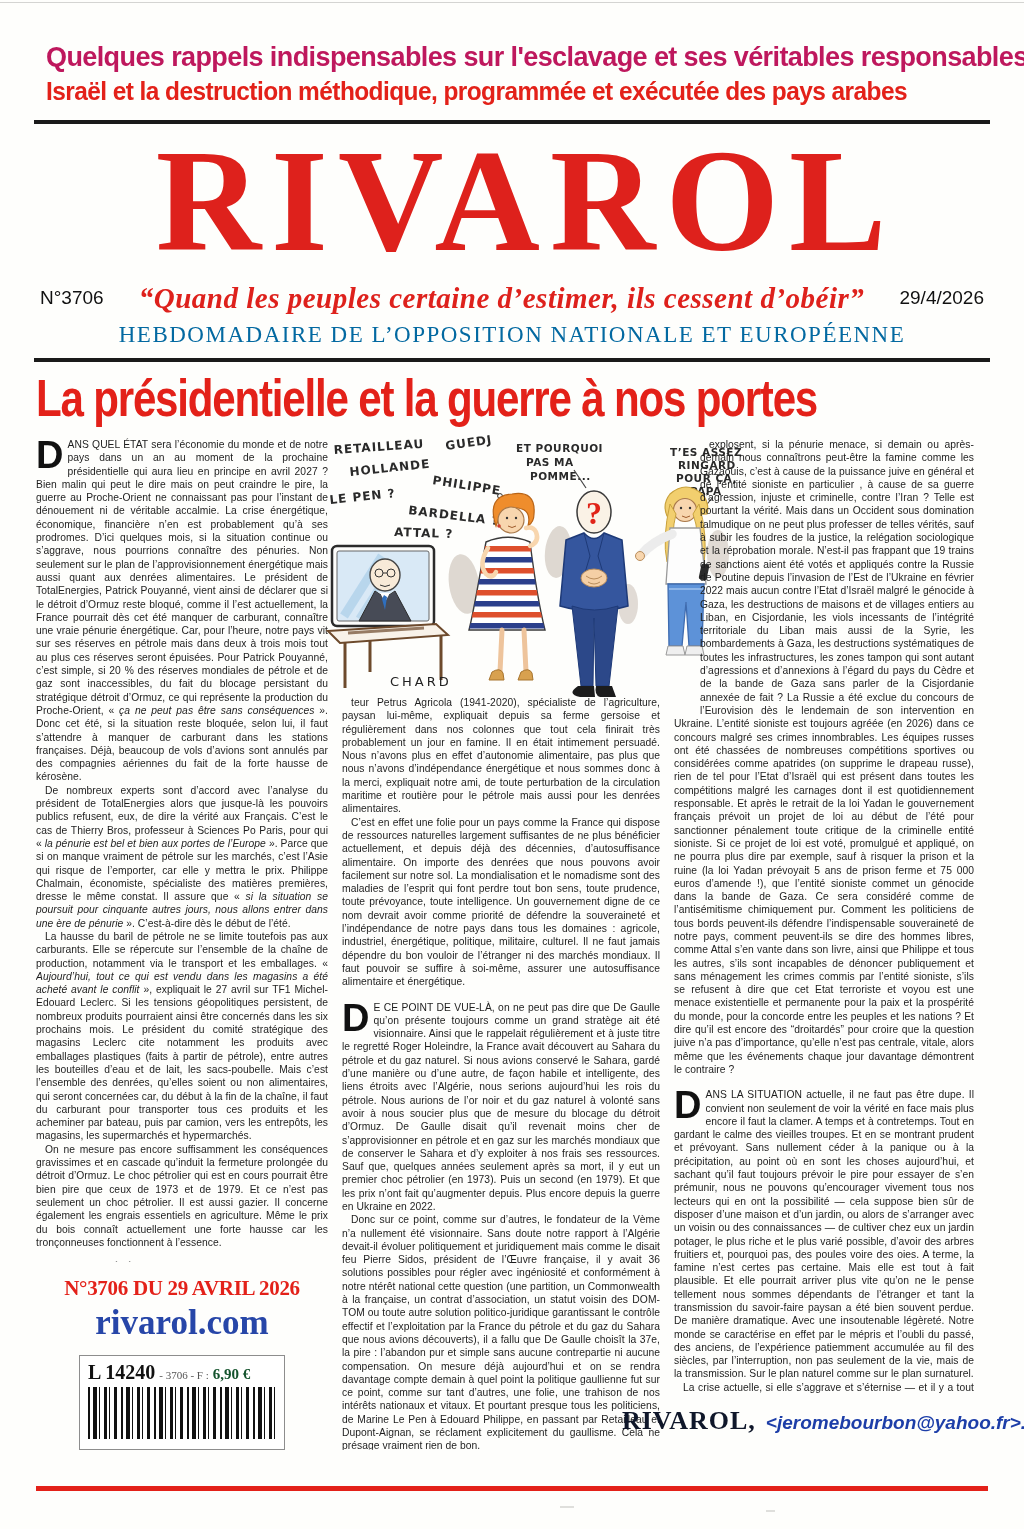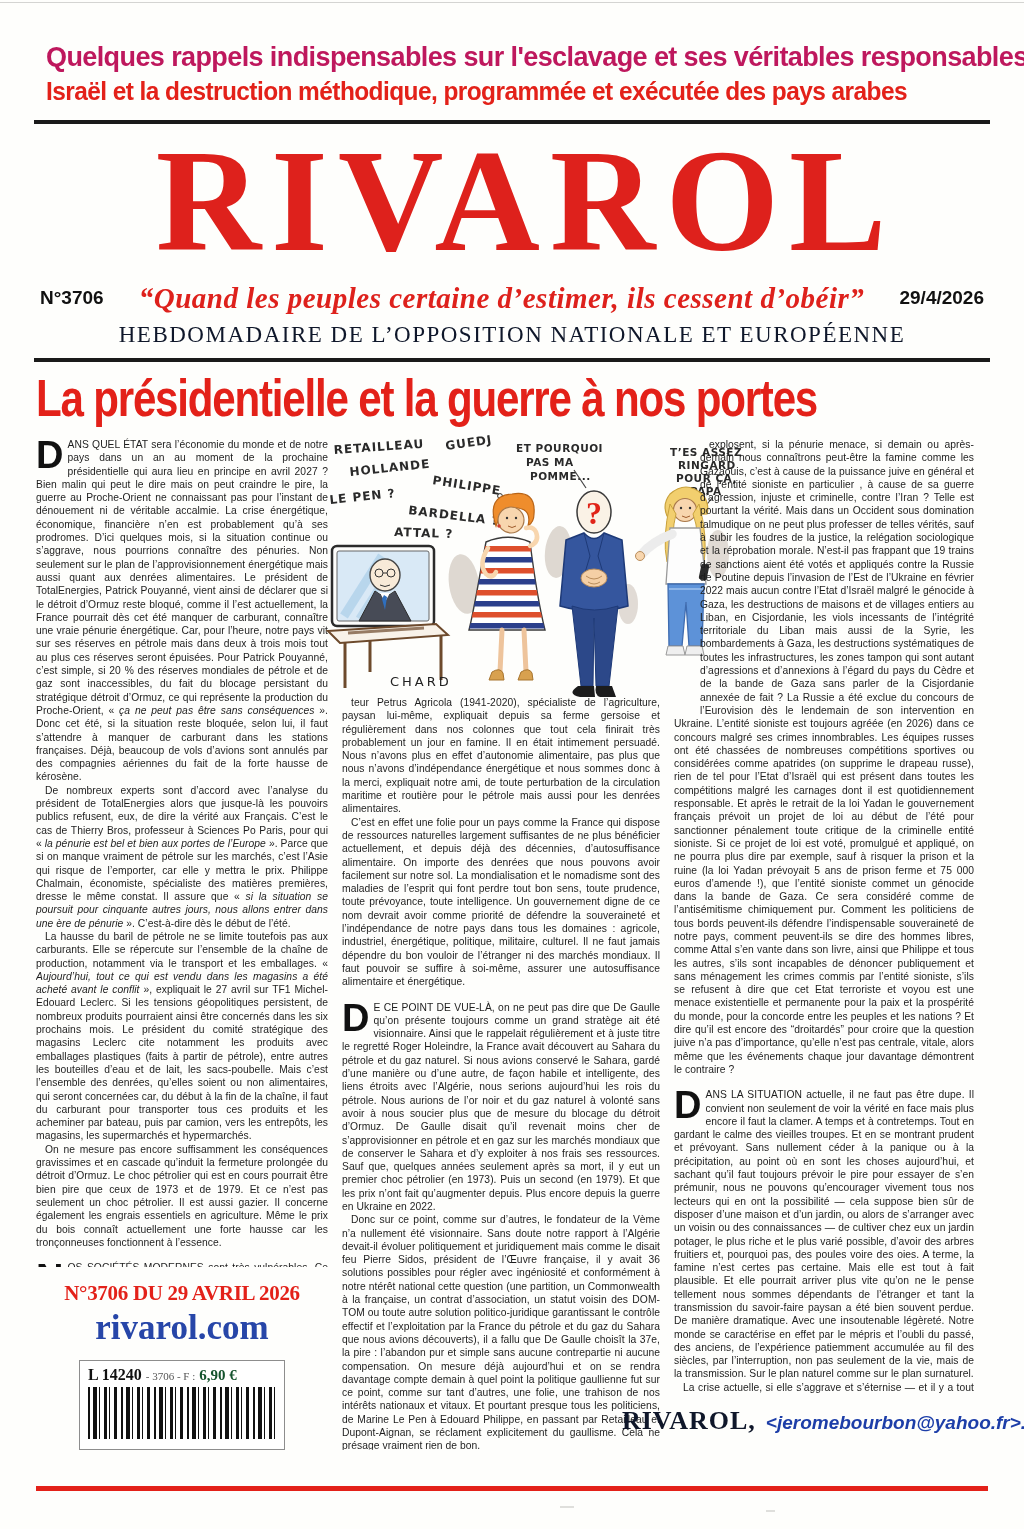--- a/index.html
+++ b/index.html
@@ -12,24 +12,24 @@
   .banner .bl{font-weight:bold;line-height:34px;white-space:nowrap;letter-spacing:-0.6px;}
   .banner .b-navy{color:#be185d;font-size:27px;}
   .banner .b-red{color:#e32119;font-size:26px;font-weight:bold;transform:scaleX(0.94);transform-origin:0 50%;}
   .rule{height:4px;background:#1a1a1a;margin:0 34px;}
   .rule1{margin-top:4px;}
 
   
   .mast-title{text-align:center;font-family:"Liberation Serif",serif;font-weight:bold;
               color:#de211c;font-size:146px;line-height:146px;letter-spacing:10px;margin-top:4px;margin-left:28px;}
   .meta-row{display:flex;align-items:center;padding:0 40px;margin-top:2px;height:44px;}
-  .meta-issue,.meta-date{font-weight:bold;font-size:19px;color:#111;flex:0 0 auto;}
+  .meta-issue,.meta-date{font-weight:normal;font-size:19px;color:#111;flex:0 0 auto;}
   .meta-quote{flex:1;text-align:center;font-family:"Liberation Serif",serif;font-style:italic;font-weight:bold;
               color:#de211c;font-size:29px;letter-spacing:0.5px;}
-  .mast-sub{text-align:center;font-family:"Liberation Serif",serif;color:#0f172a;font-size:23px;
+  .mast-sub{text-align:center;font-family:"Liberation Serif",serif;color:#0369a1;font-size:23px;
             letter-spacing:1.5px;margin-top:2px;height:32px;}
   .rule2{margin-top:4px;}
 
   
   .main-headline{padding:6px 0 2px 36px;height:60px;}
   .main-headline span{display:inline-block;font-weight:bold;color:#e32119;font-size:52px;
       letter-spacing:-1.5px;white-space:nowrap;transform:scaleX(0.81);transform-origin:0 50%;}
 
   
   .article{display:flex;gap:14px;margin:8px 36px 0;height:1012px;position:relative;}
@@ -51,21 +51,21 @@
   .hand2{font-family:"DejaVu Sans",sans-serif;fill:#2a2a2a;font-size:10.5px;letter-spacing:0.5px;font-weight:bold;}
   .sig{font-family:"DejaVu Sans",sans-serif;fill:#222;font-size:13px;letter-spacing:3px;}
   .spill{float:left;width:26px;height:268px;}
 
   
   .c1foot{margin-top:14px;text-align:center;font-family:Liberation Serif, serif;}
   .c1-issue{color:#e32119;font-weight:bold;font-size:21px;letter-spacing:-0.3px;}
   .c1-site{color:#2746a8;font-weight:bold;font-size:35px;margin-top:2px;}
   .barcode{width:188px;margin:12px auto 0;border:1.5px solid #8d8d8d;background:#fff;padding:5px 8px 10px;text-align:left;}
   .barcode-line{white-space:nowrap;}
-  .bc-code{font-weight:bold;font-size:16px;color:#111;}
+  .bc-code{font-weight:bold;font-size:20px;color:#111;}
   .bc-mid{font-size:11px;color:#555;}
   .bc-price{font-weight:bold;font-size:15px;color:#14532d;}
   .bars{height:52px;margin-top:3px;background:repeating-linear-gradient(90deg,
      #111 0 2px,#fff 2px 5px,#111 5px 9px,#fff 9px 11px,#111 11px 12px,#fff 12px 16px,
      #111 16px 19px,#fff 19px 21px,#111 21px 22px,#fff 22px 26px,#111 26px 29px,#fff 29px 33px);}
 
   
   .sigrow{display:flex;align-items:baseline;justify-content:center;gap:10px;margin-top:10px;height:44px;}
   .sig-name{font-family:"Liberation Serif",serif;font-weight:bold;color:#0f172a;font-size:26px;letter-spacing:1px;}
   .sig-mail{color:#1d3ea8;font-weight:bold;font-style:italic;font-size:19px;}

